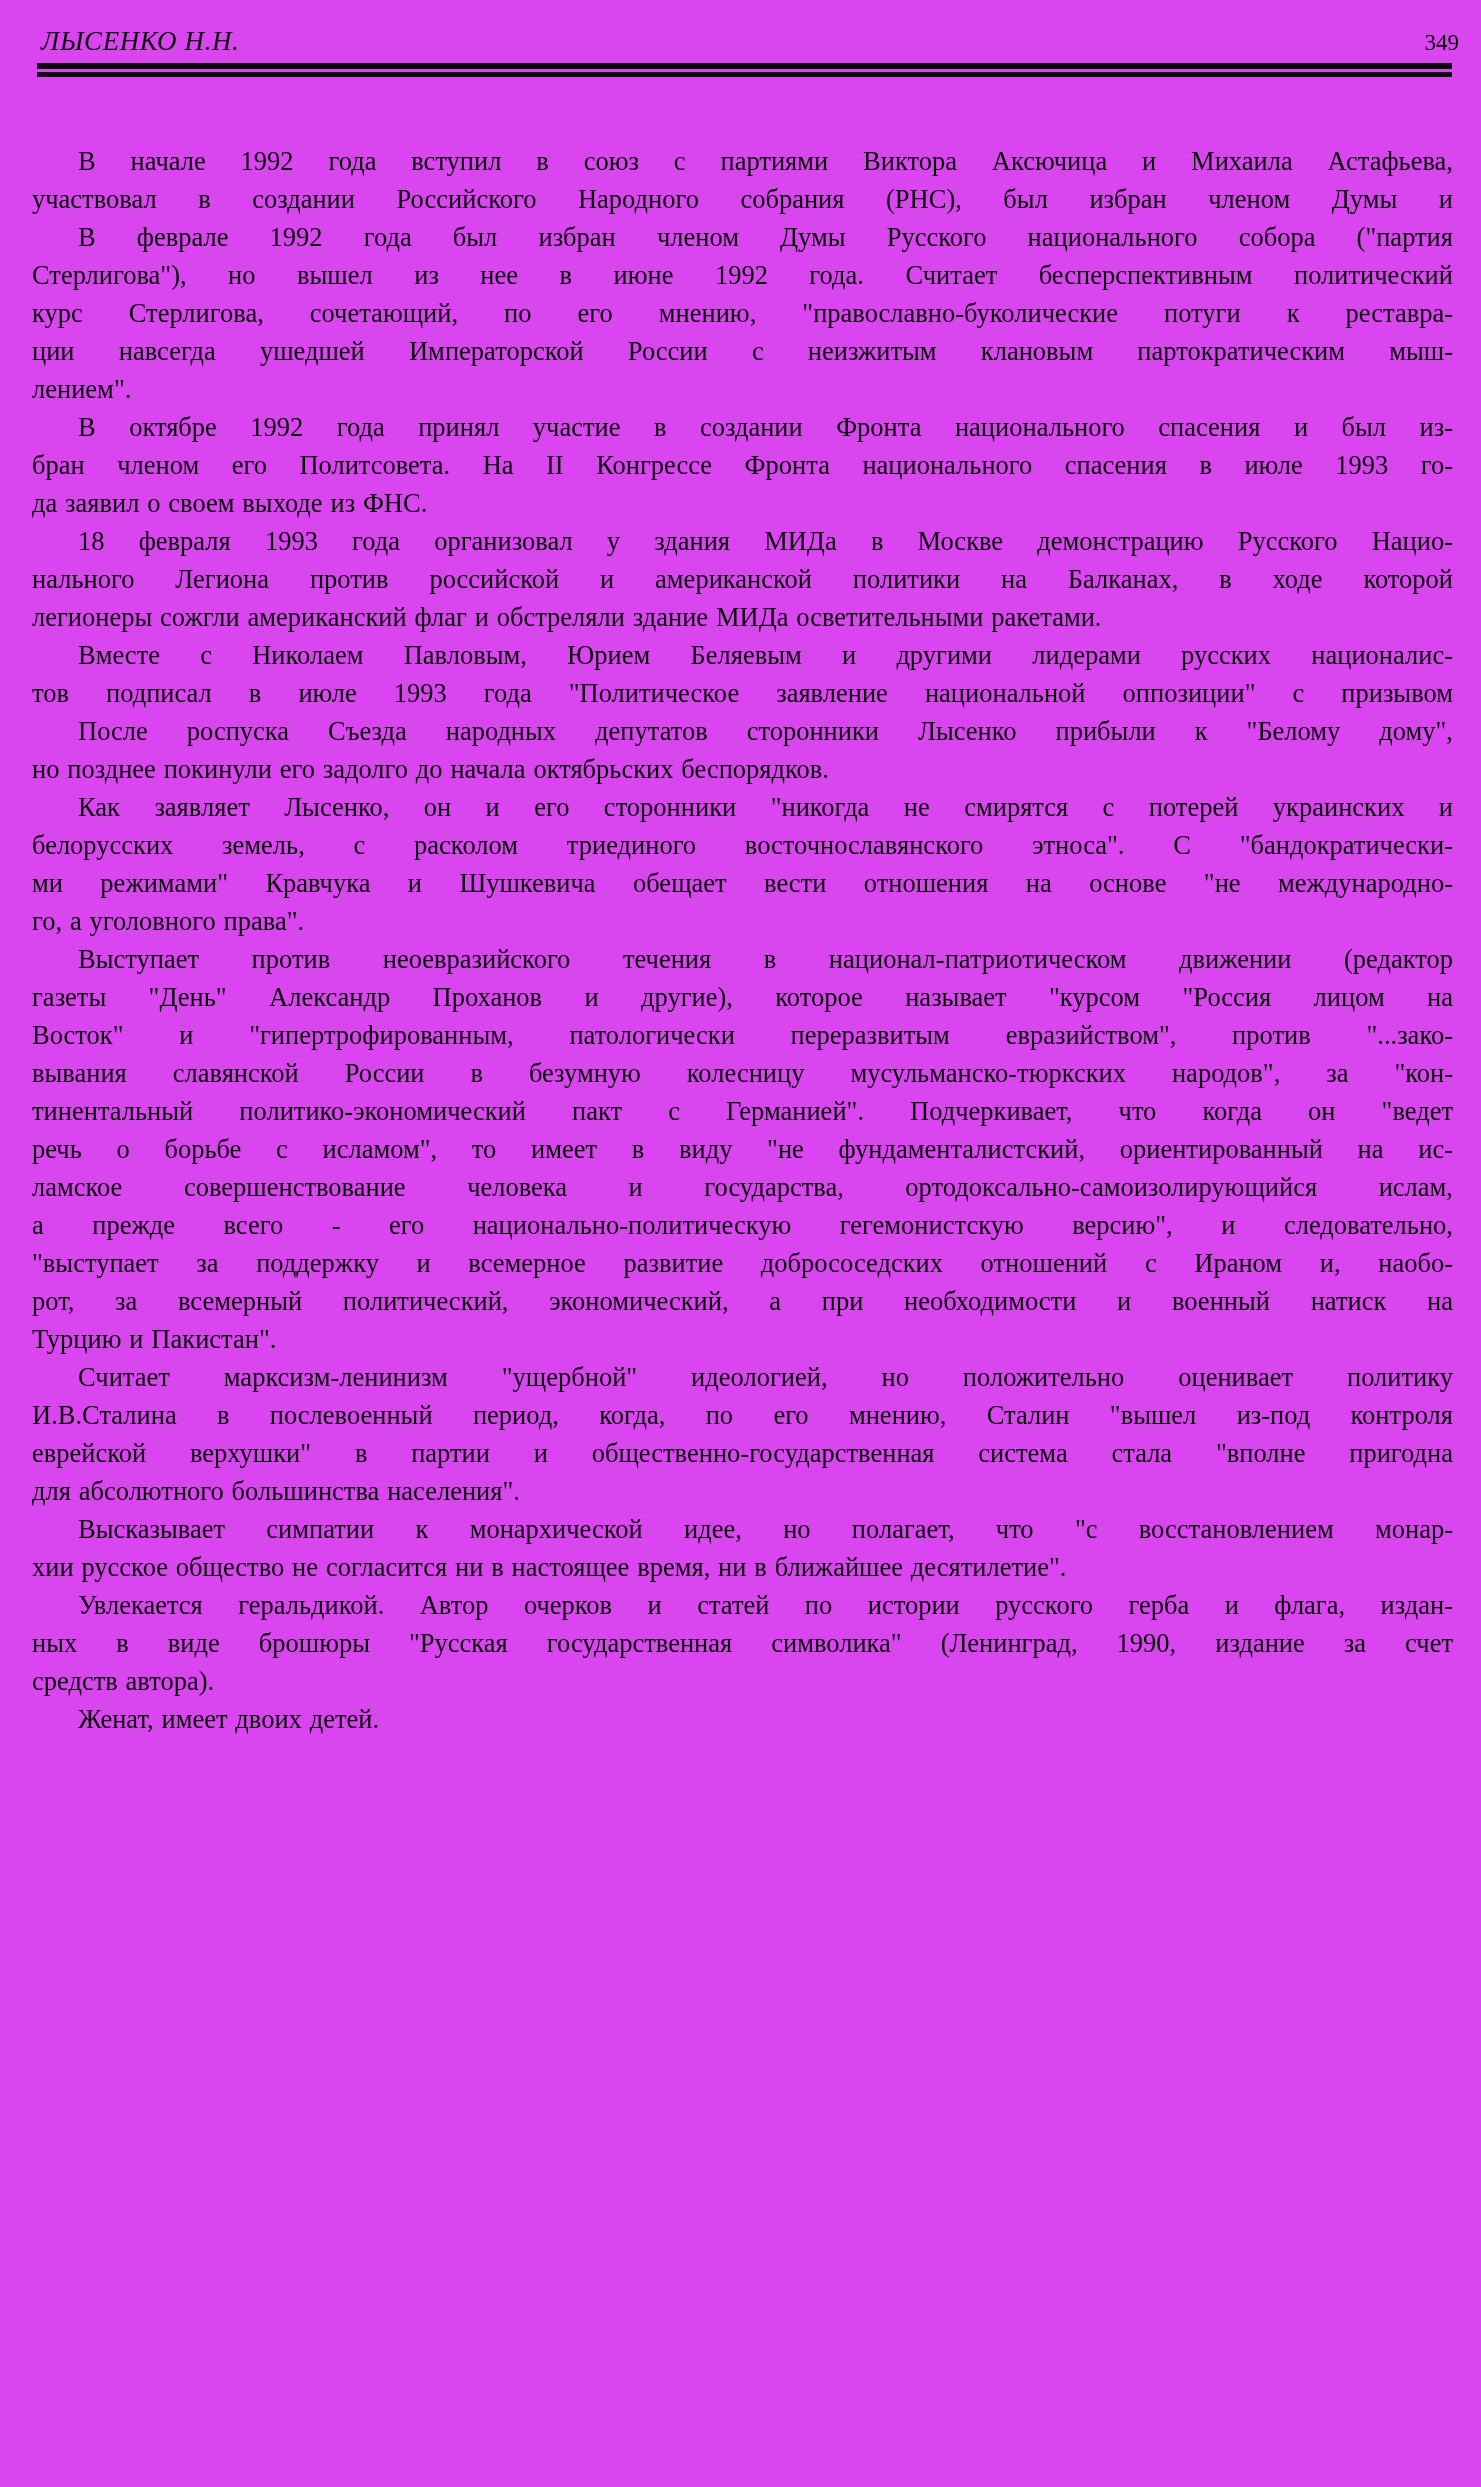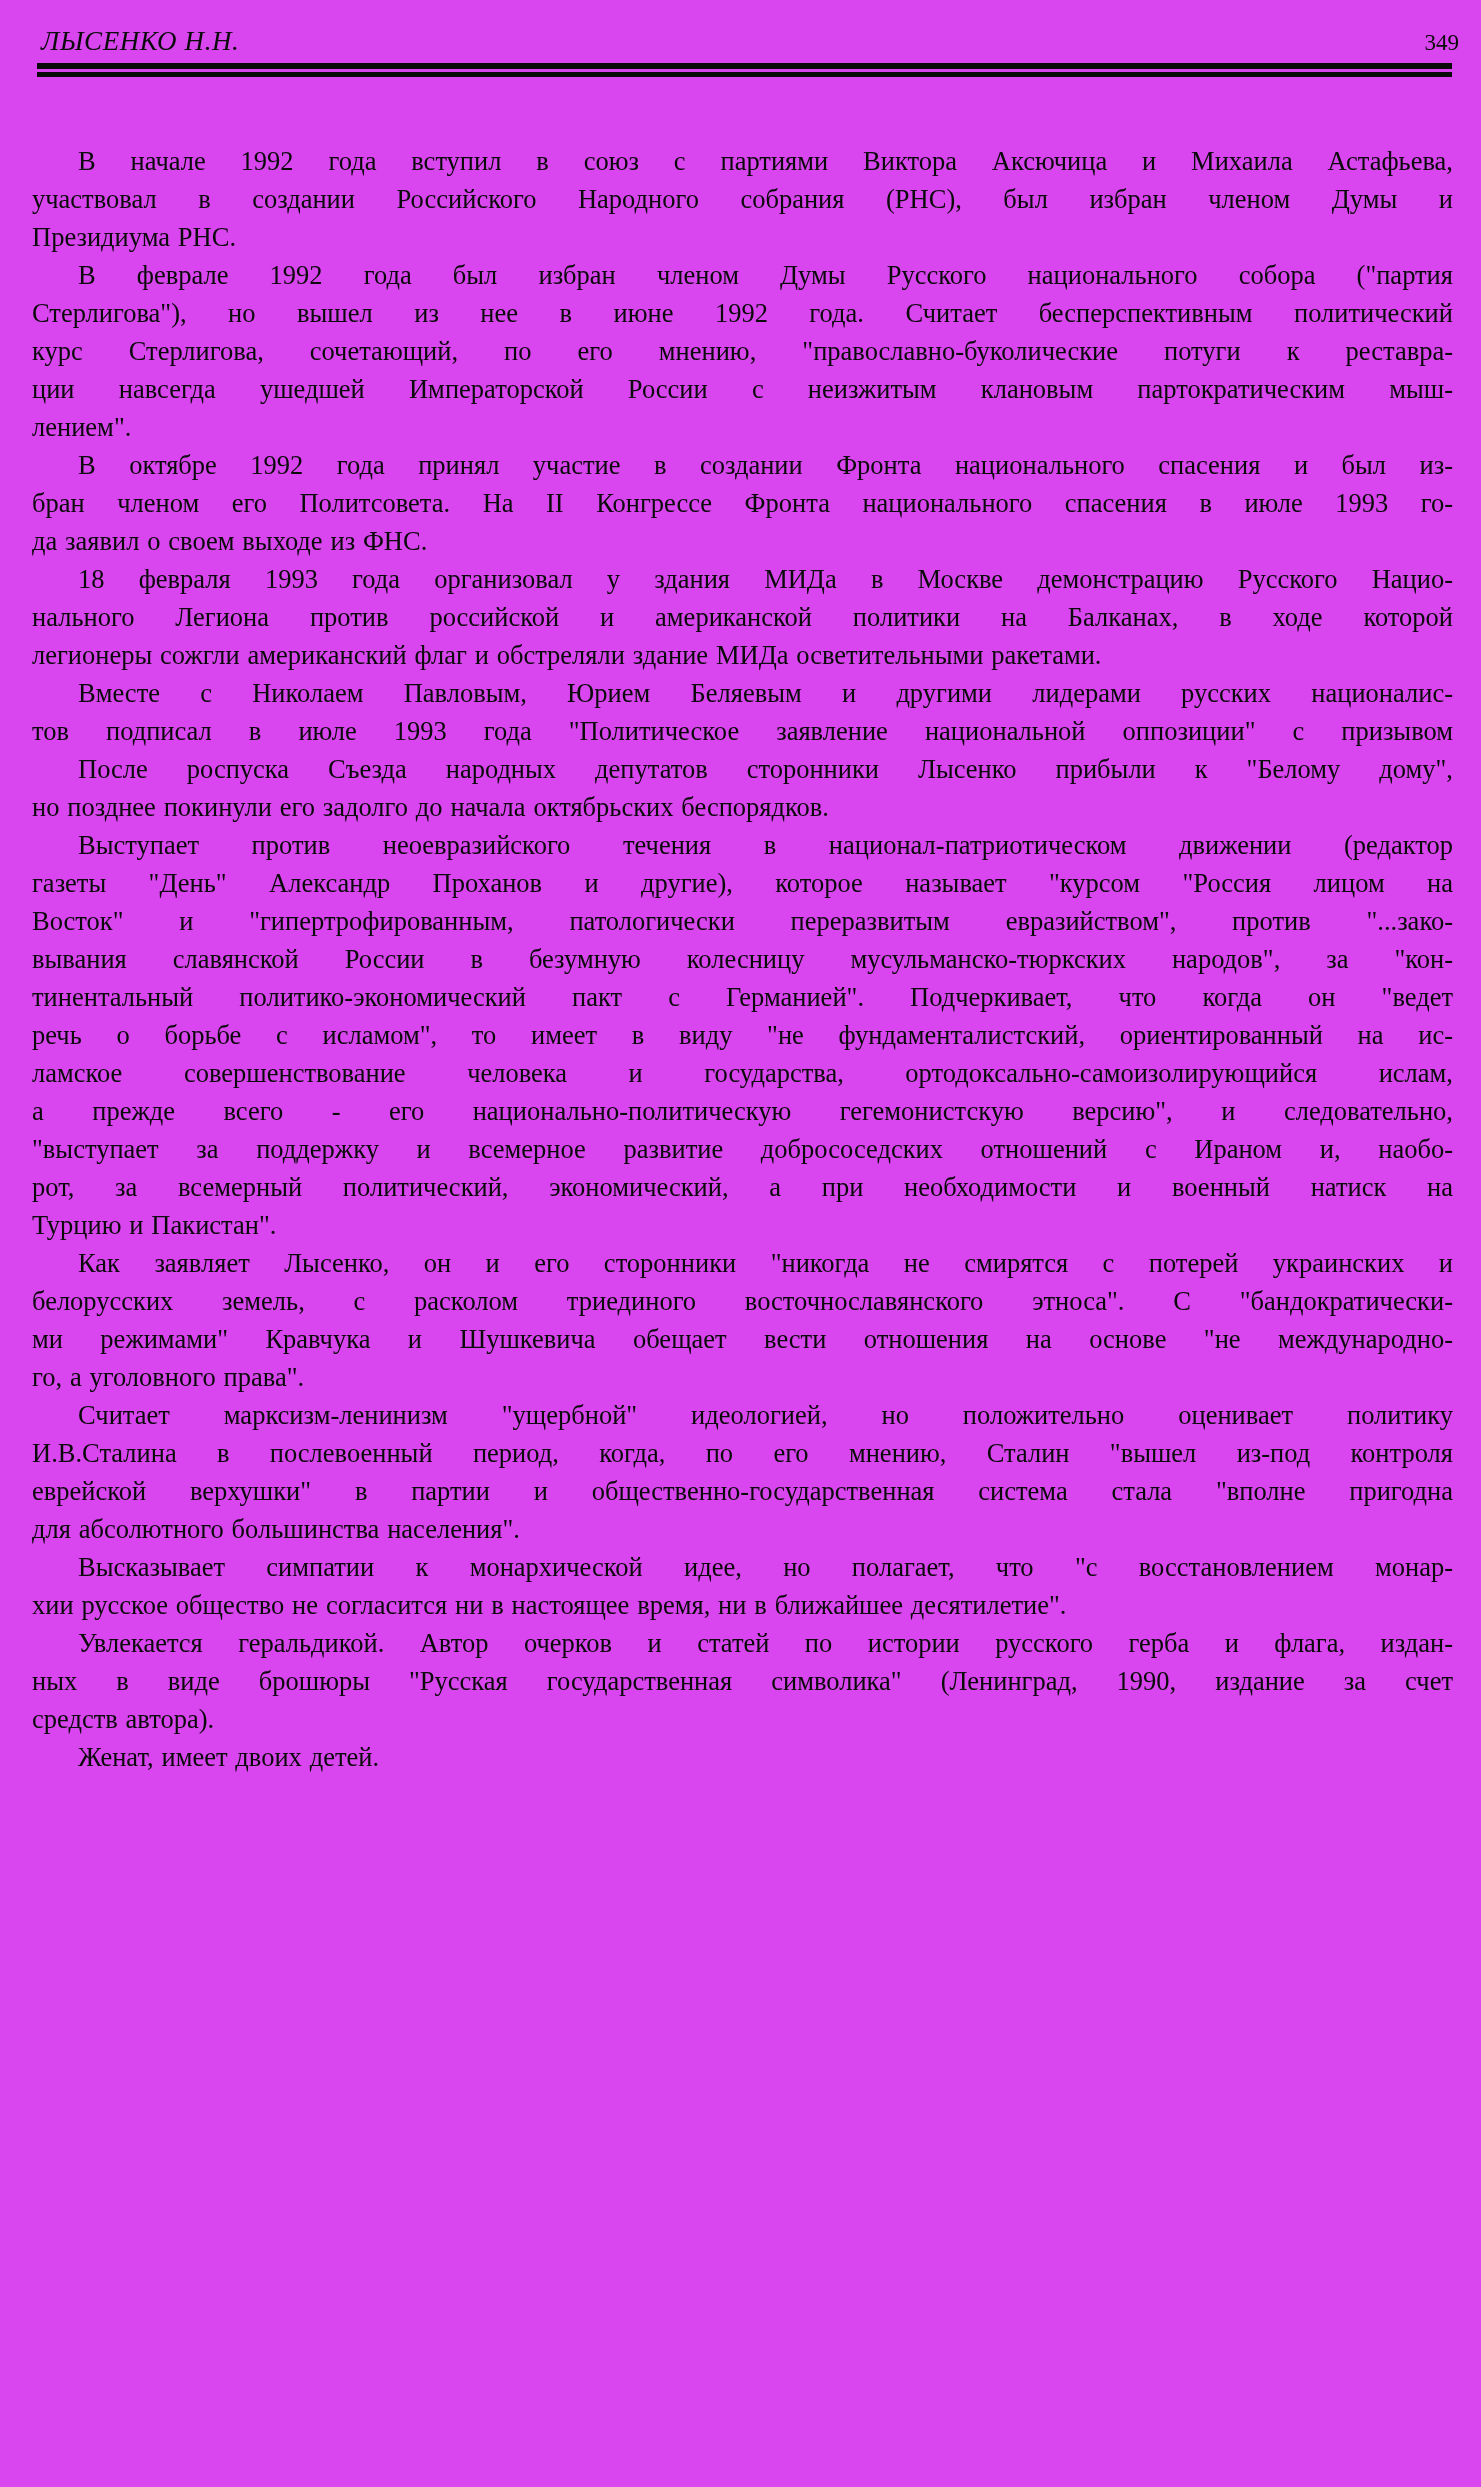--- a/index.html
+++ b/index.html
@@ -84,21 +84,20 @@
 
   <div class="rules">
     <div class="rule"></div>
     <div class="rule"></div>
   </div>
 
   <div class="bodytext" id="body-text">
       <div class="para">
         <div class="line first">В начале 1992 года вступил в союз с партиями Виктора Аксючица и Михаила Астафьева,</div>
         <div class="line">участвовал в создании Российского Народного собрания (РНС), был избран членом Думы и</div>
-        <div class="line last">Президиума РНС.</div>
       </div>
       <div class="para">
         <div class="line first">В феврале 1992 года был избран членом Думы Русского национального собора ("партия</div>
         <div class="line">Стерлигова"), но вышел из нее в июне 1992 года. Считает бесперспективным политический</div>
         <div class="line">курс Стерлигова, сочетающий, по его мнению, "православно-буколические потуги к реставра-</div>
         <div class="line">ции навсегда ушедшей Императорской России с неизжитым клановым партократическим мыш-</div>
         <div class="line last">лением".</div>
       </div>
       <div class="para">
         <div class="line first">В октябре 1992 года принял участие в создании Фронта национального спасения и был из-</div>
@@ -112,37 +111,37 @@
       </div>
       <div class="para">
         <div class="line first">Вместе с Николаем Павловым, Юрием Беляевым и другими лидерами русских националис-</div>
         <div class="line">тов подписал в июле 1993 года "Политическое заявление национальной оппозиции" с призывом</div>
       </div>
       <div class="para">
         <div class="line first">После роспуска Съезда народных депутатов сторонники Лысенко прибыли к "Белому дому",</div>
         <div class="line last">но позднее покинули его задолго до начала октябрьских беспорядков.</div>
       </div>
       <div class="para">
+        <div class="line first">Как заявляет Лысенко, он и его сторонники "никогда не смирятся с потерей украинских и</div>
+        <div class="line">белорусских земель, с расколом триединого восточнославянского этноса". С "бандократически-</div>
+        <div class="line">ми режимами" Кравчука и Шушкевича обещает вести отношения на основе "не международно-</div>
+        <div class="line last">го, а уголовного права".</div>
+      </div>
+      <div class="para">
         <div class="line first">Выступает против неоевразийского течения в национал-патриотическом движении (редактор</div>
         <div class="line">газеты "День" Александр Проханов и другие), которое называет "курсом "Россия лицом на</div>
         <div class="line">Восток" и "гипертрофированным, патологически переразвитым евразийством", против "...зако-</div>
         <div class="line">вывания славянской России в безумную колесницу мусульманско-тюркских народов", за "кон-</div>
         <div class="line">тинентальный политико-экономический пакт с Германией". Подчеркивает, что когда он "ведет</div>
         <div class="line">речь о борьбе с исламом", то имеет в виду "не фундаменталистский, ориентированный на ис-</div>
         <div class="line">ламское совершенствование человека и государства, ортодоксально-самоизолирующийся ислам,</div>
         <div class="line">а прежде всего - его национально-политическую гегемонистскую версию", и следовательно,</div>
         <div class="line">"выступает за поддержку и всемерное развитие добрососедских отношений с Ираном и, наобо-</div>
         <div class="line">рот, за всемерный политический, экономический, а при необходимости и военный натиск на</div>
         <div class="line last">Турцию и Пакистан".</div>
-      </div>
-      <div class="para">
-        <div class="line first">Как заявляет Лысенко, он и его сторонники "никогда не смирятся с потерей украинских и</div>
-        <div class="line">белорусских земель, с расколом триединого восточнославянского этноса". С "бандократически-</div>
-        <div class="line">ми режимами" Кравчука и Шушкевича обещает вести отношения на основе "не международно-</div>
-        <div class="line last">го, а уголовного права".</div>
       </div>
       <div class="para">
         <div class="line first">Считает марксизм-ленинизм "ущербной" идеологией, но положительно оценивает политику</div>
         <div class="line">И.В.Сталина в послевоенный период, когда, по его мнению, Сталин "вышел из-под контроля</div>
         <div class="line">еврейской верхушки" в партии и общественно-государственная система стала "вполне пригодна</div>
         <div class="line last">для абсолютного большинства населения".</div>
       </div>
       <div class="para">
         <div class="line first">Высказывает симпатии к монархической идее, но полагает, что "с восстановлением монар-</div>
         <div class="line last">хии русское общество не согласится ни в настоящее время, ни в ближайшее десятилетие".</div>

